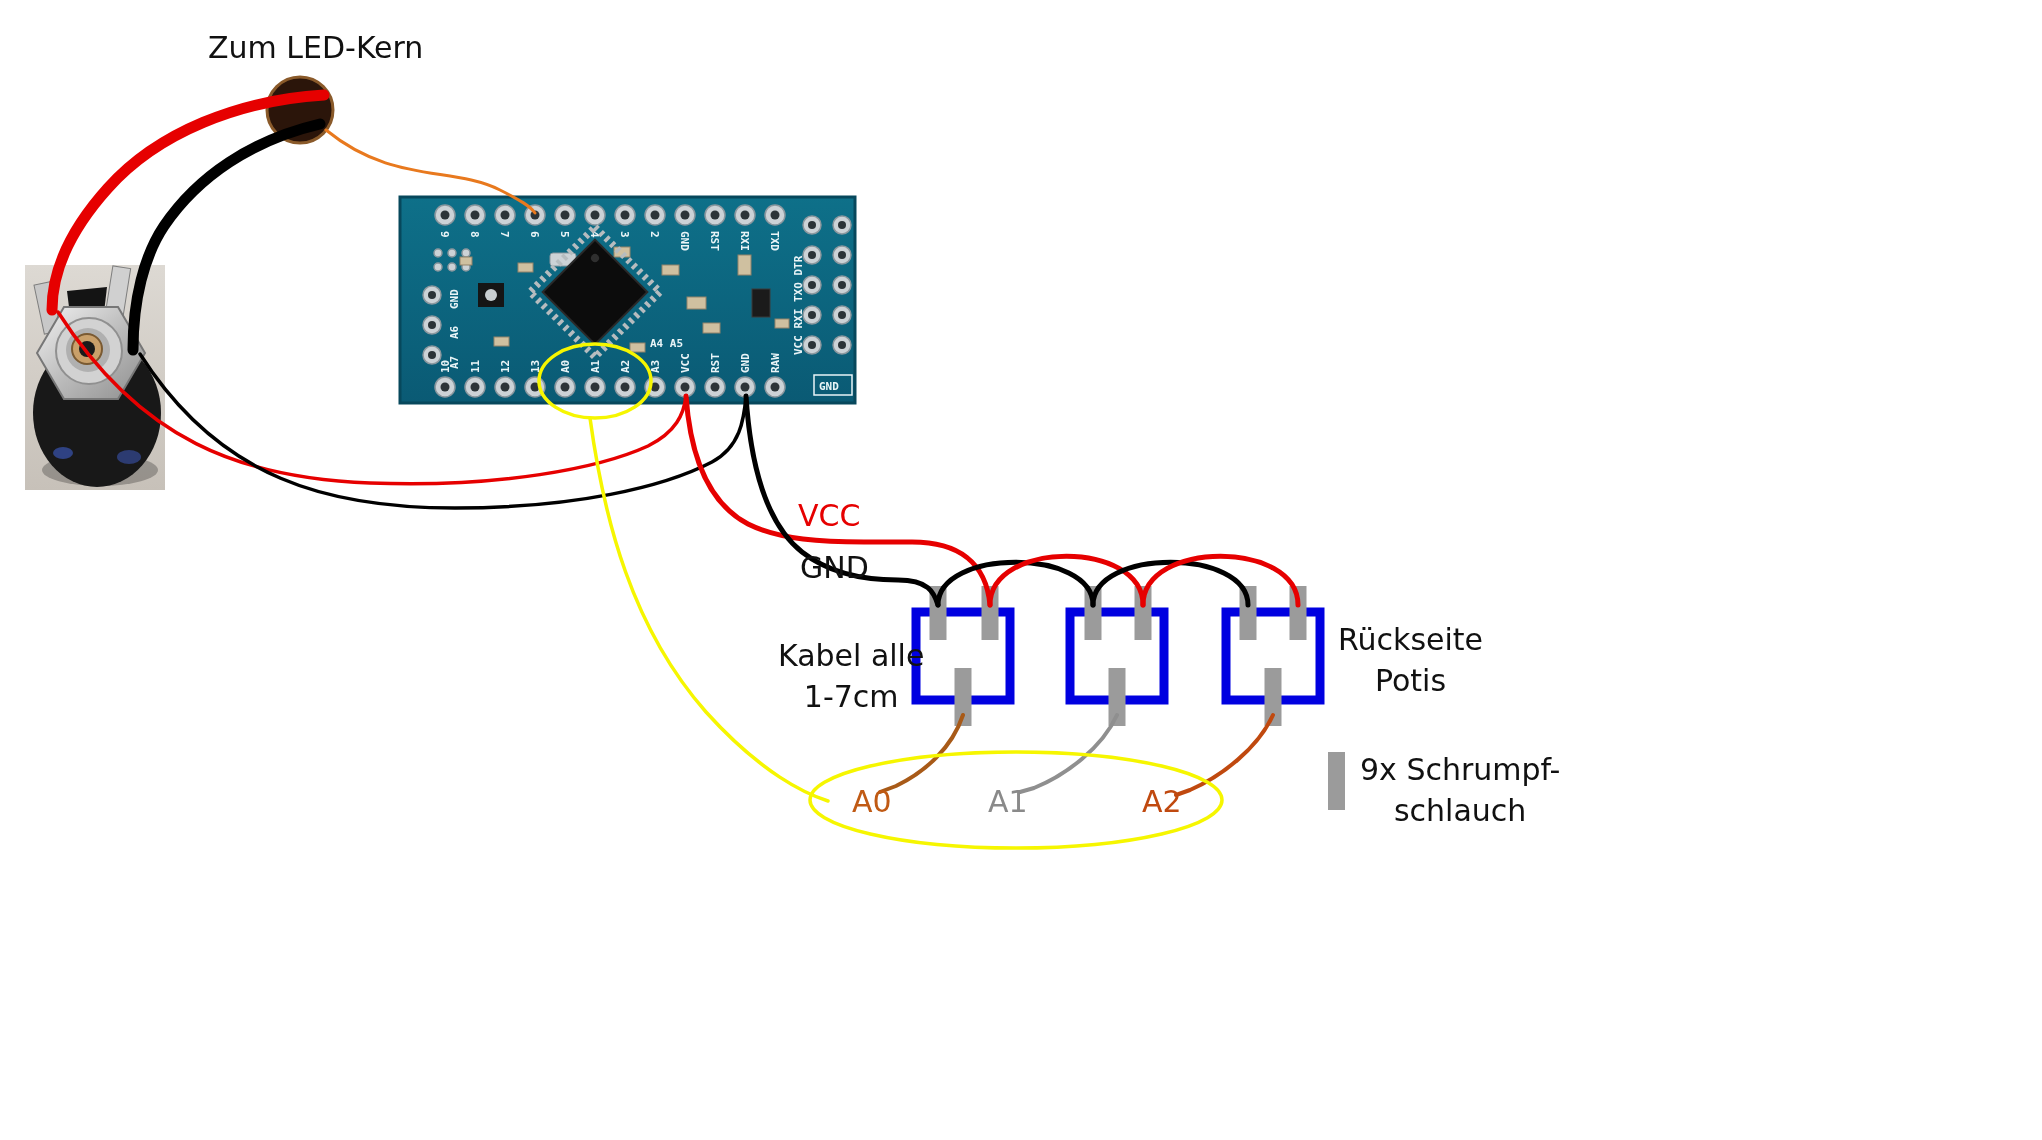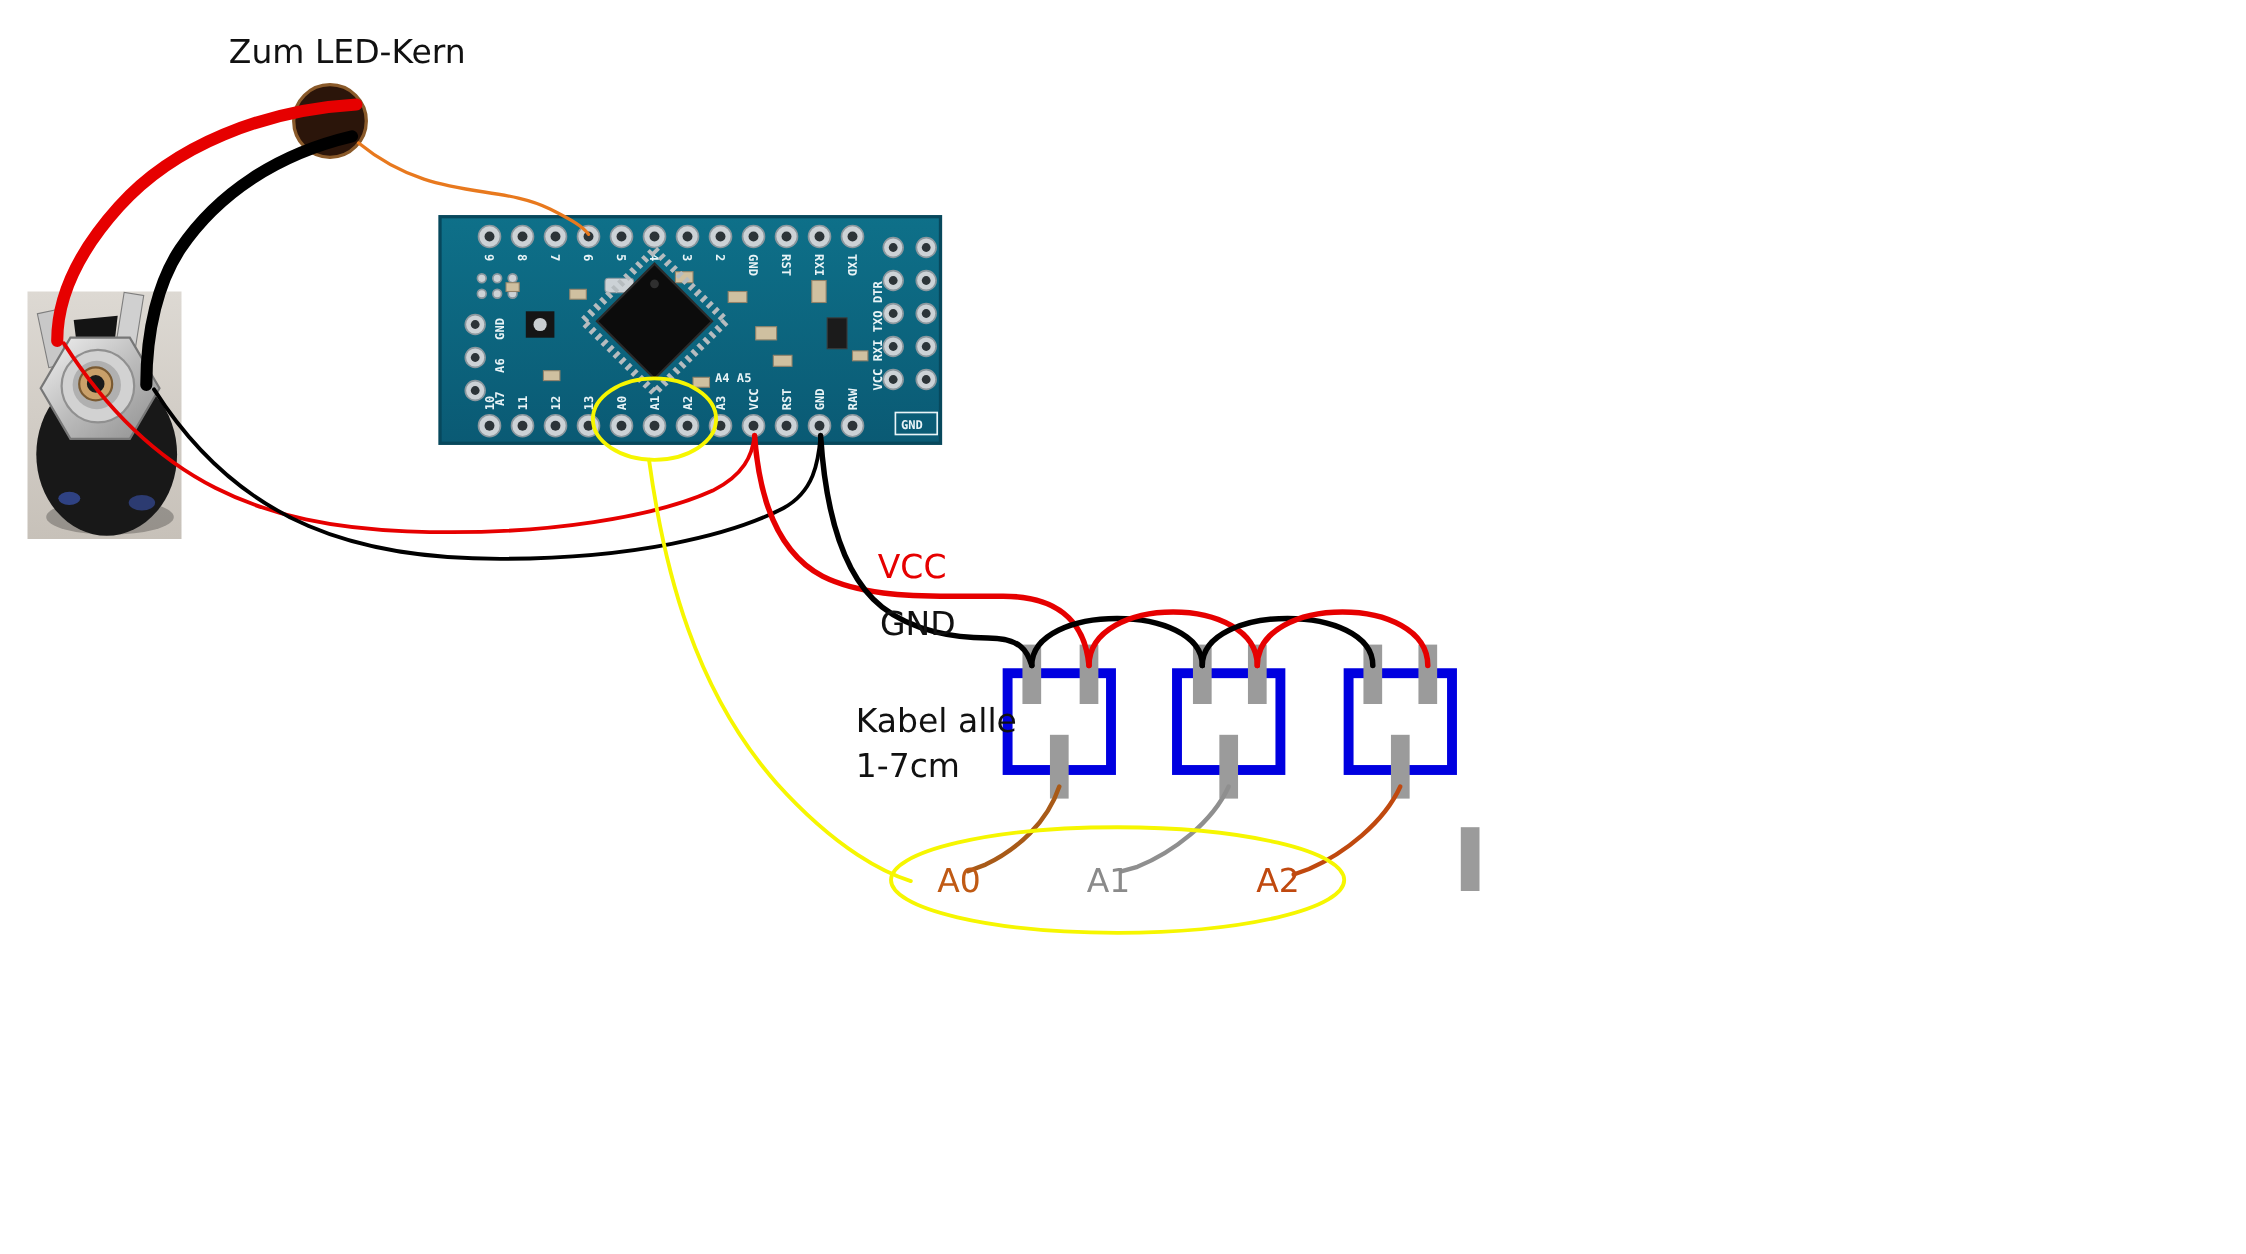--- a/index.html
+++ b/index.html
@@ -1,19 +1,19 @@
 <!DOCTYPE html>
 <html><head>
 <meta charset="utf-8">
 <style>
   * { margin:0; padding:0; box-sizing:border-box; }
   html,body { background:#ffffff; font-family:"DejaVu Sans", sans-serif; }
   .canvas { position:relative; width:2042px; height:1140px; background:#fff; overflow:hidden; }
   .canvas svg { position:absolute; left:0; top:0; }
-  .label { position:absolute; white-space:pre-line; font-size:30px; line-height:1.35; color:#111; }
+  .label { position:absolute; white-space:pre-line; font-size:30px; line-height:1.35; color:#111;text-align:center; }
   .lbl-red   { color:var(--wire-red); }
   .lbl-a0    { color:var(--label-a0); }
   .lbl-a1    { color:var(--label-a1); }
   .lbl-a2    { color:var(--label-a2); }
 
   
   .wire { fill:none; stroke-linecap:round; stroke-linejoin:round; }
   .w-red    { stroke:var(--wire-red); }
   .w-black  { stroke:var(--wire-black); }
   .w-orange { stroke:var(--wire-orange); }
@@ -270,16 +270,20 @@
     <ellipse class="ellipse-mark" cx="1016" cy="800" rx="206" ry="48"></ellipse>
 
     <rect x="1328" y="752" width="17" height="58" fill="var(--pad-gray)"></rect>
   </svg>
 
   <div class="label" style="left:208px; top:28px;">Zum LED-Kern</div>
   <div class="label lbl-red" style="left:798px; top:496px;">VCC</div>
   <div class="label" style="left:800px; top:548px;">GND</div>
   <div class="label" style="left:778px; top:636px;">Kabel alle
 1-7cm</div>
+  <div class="label" style="left:1338px; top:620px;">Rückseite
+Potis</div>
+  <div class="label" style="left:1360px; top:750px;">9x Schrumpf-
+schlauch</div>
   <div class="label lbl-a0" style="left:852px; top:782px;">A0</div>
   <div class="label lbl-a1" style="left:988px; top:782px;">A1</div>
   <div class="label lbl-a2" style="left:1142px; top:782px;">A2</div>
 </div>
 
 </body></html>

